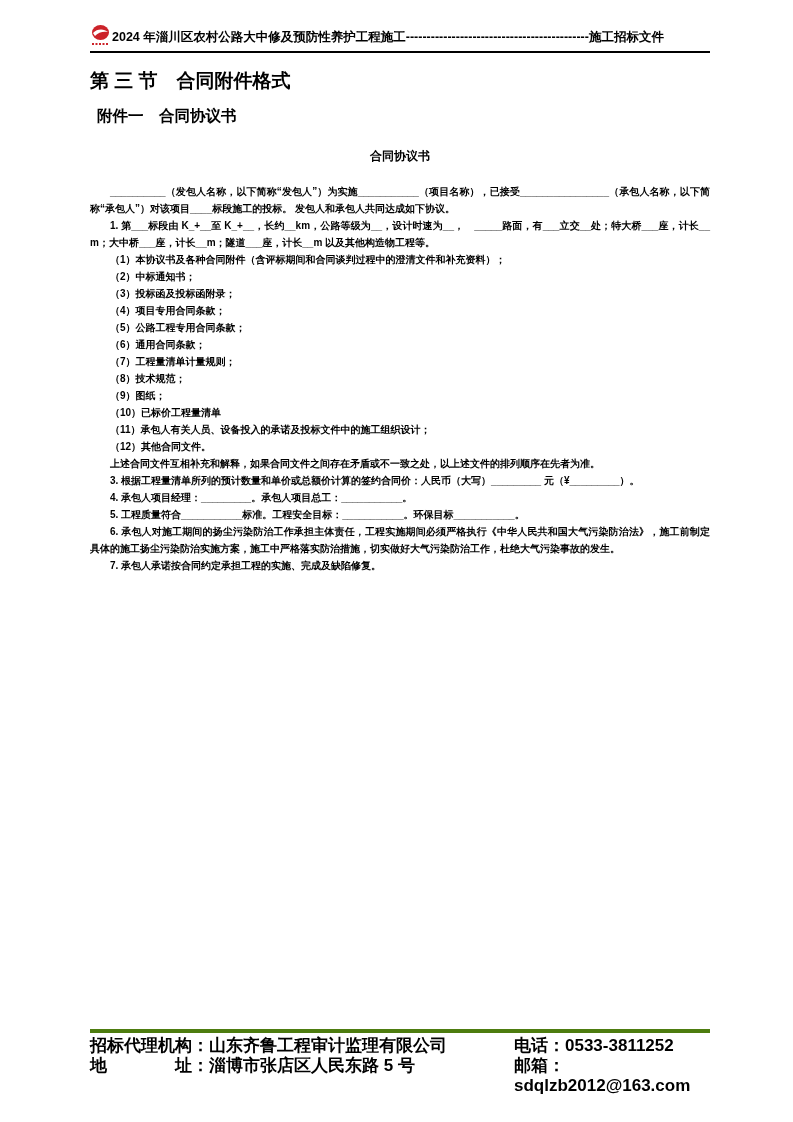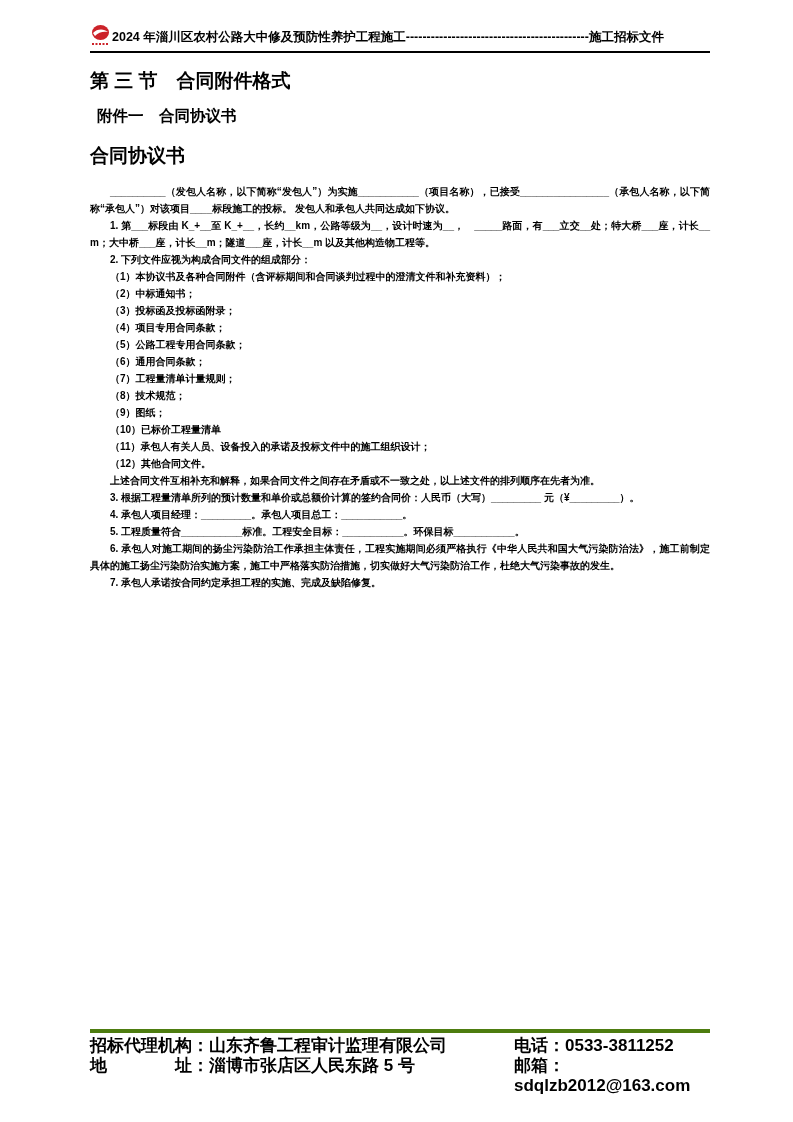--- a/index.html
+++ b/index.html
@@ -44,22 +44,22 @@
   }
   .attachment-heading {
     margin-top: 11px;
     font-size: 15.5px;
     line-height: 22px;
     padding-left: 7px;
   }
   .doc-title {
     margin-top: 19px;
     margin-bottom: 17px;
-    text-align: left;
-    font-size: 19px;
+    text-align: center;
+    font-size: 12px;
     line-height: 20px;
   }
 
   
   .body-text p {
     margin: 0;
     font-size: 10px;
     line-height: 17px;
     text-indent: 2em;
     text-align: justify;
@@ -100,21 +100,20 @@
       </span><span>2024 年淄川区农村公路大中修及预防性养护工程施工</span><span>--------------------------------------------</span><span>施工招标文件</span>
     </div>
 
     <div class="section-title">第 三 节　合同附件格式</div>
     <div class="attachment-heading">附件一　合同协议书</div>
     <div class="doc-title">合同协议书</div>
 
     <div class="body-text">
       <p>__________（发包人名称，以下简称“发包人”）为实施___________（项目名称），已接受________________（承包人名称，以下简称“承包人”）对该项目____标段施工的投标。 发包人和承包人共同达成如下协议。</p>
       <p>1. 第___标段由 K_+__至 K_+__，长约__km，公路等级为__，设计时速为__，　_____路面，有___立交__处；特大桥___座，计长__m；大中桥___座，计长__m；隧道___座，计长__m 以及其他构造物工程等。</p>
-      <p>2. 下列文件应视为构成合同文件的组成部分：</p>
       <p>（1）本协议书及各种合同附件（含评标期间和合同谈判过程中的澄清文件和补充资料）；</p>
       <p>（2）中标通知书；</p>
       <p>（3）投标函及投标函附录；</p>
       <p>（4）项目专用合同条款；</p>
       <p>（5）公路工程专用合同条款；</p>
       <p>（6）通用合同条款；</p>
       <p>（7）工程量清单计量规则；</p>
       <p>（8）技术规范；</p>
       <p>（9）图纸；</p>
       <p>（10）已标价工程量清单</p>

